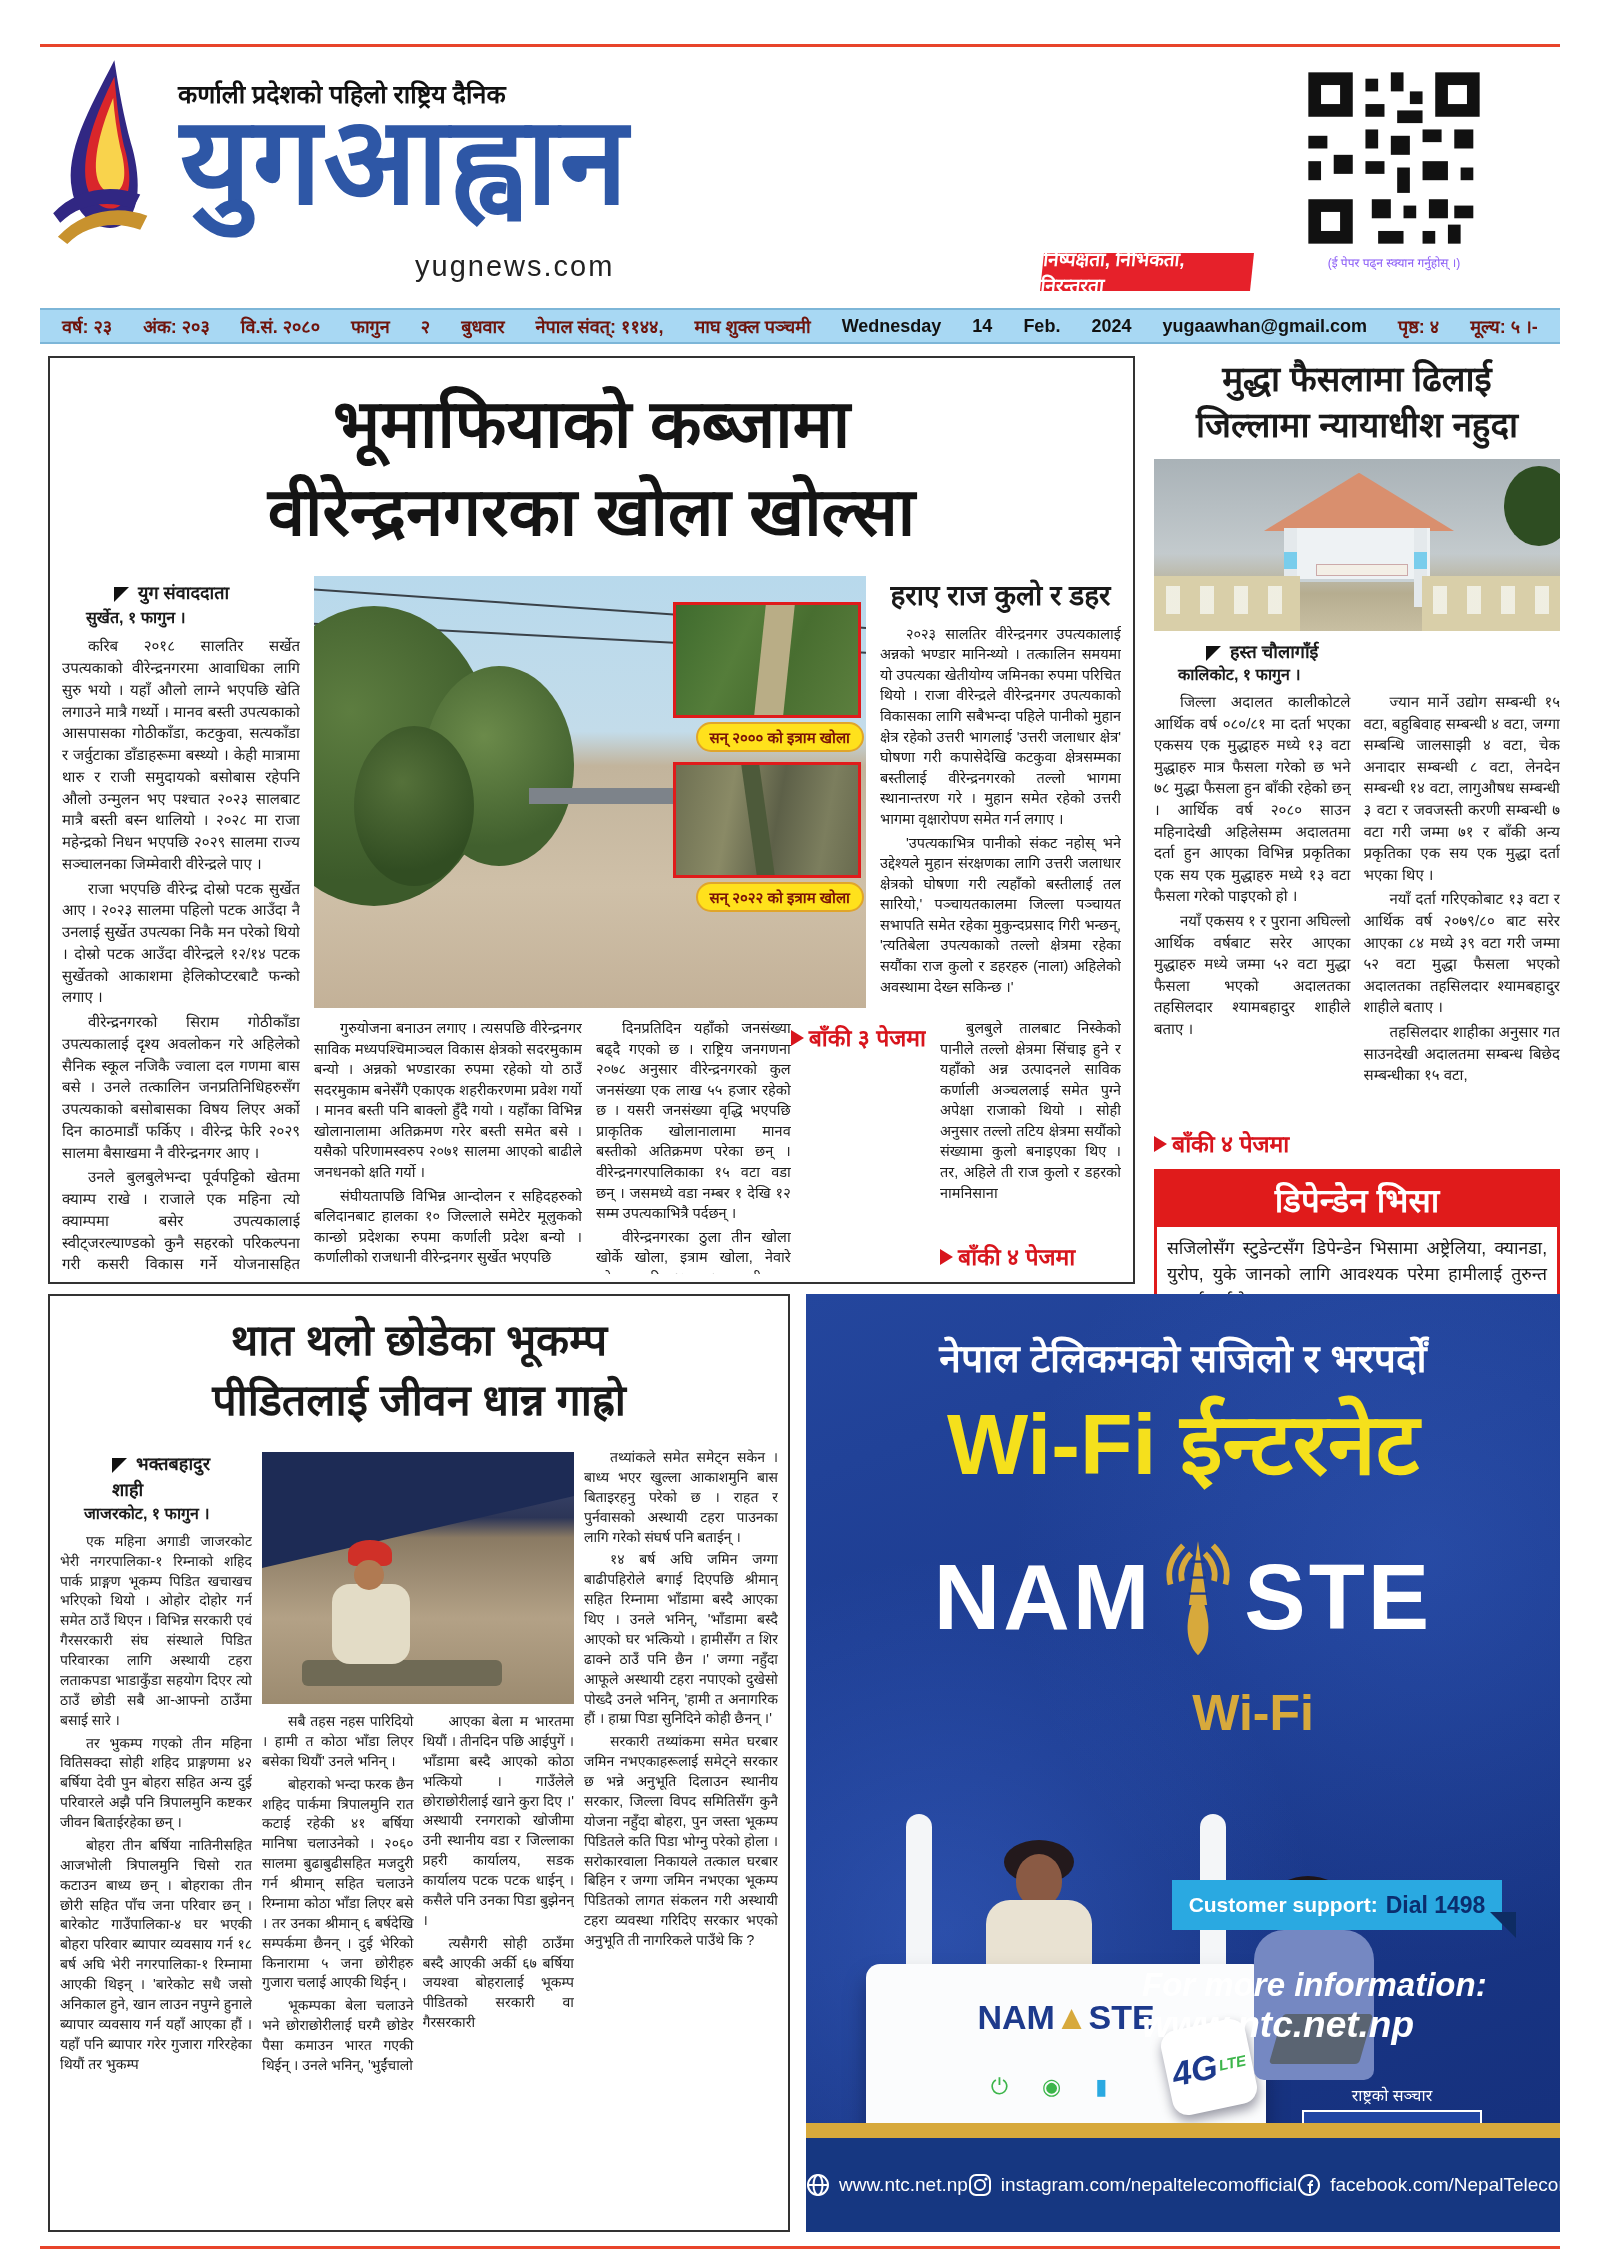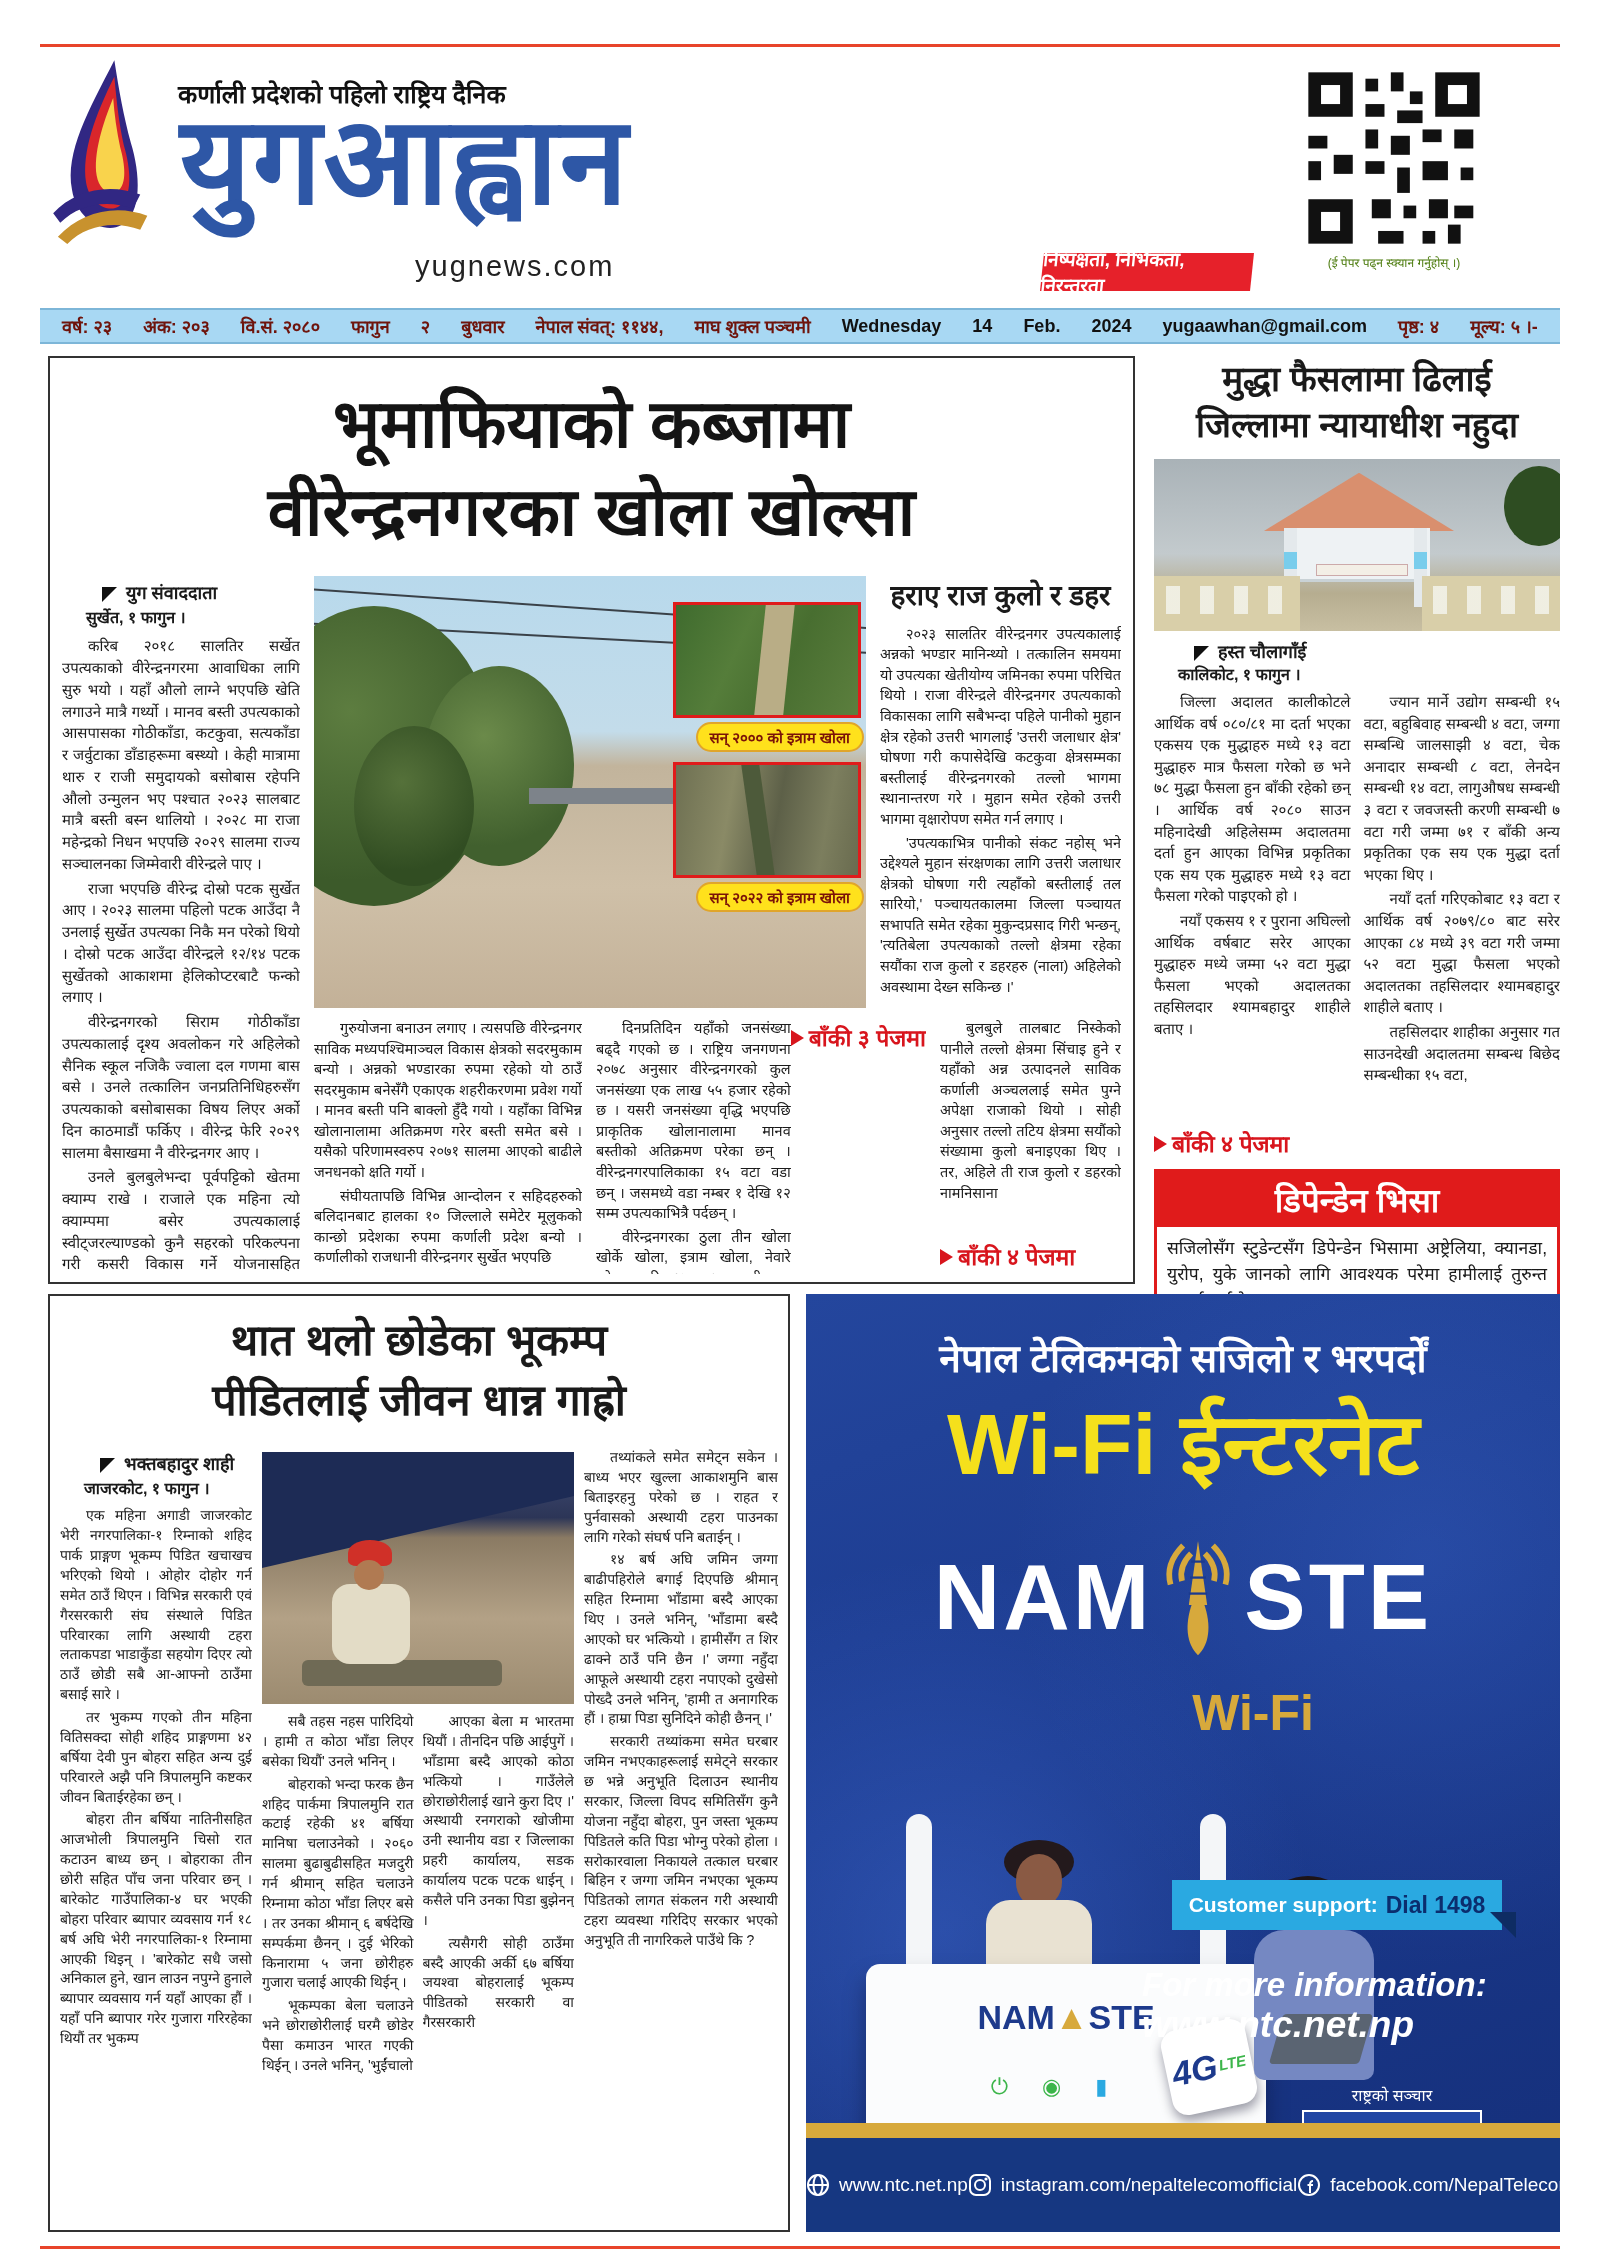--- a/index.html
+++ b/index.html
@@ -7,30 +7,30 @@
   .rule{position:absolute;left:40px;right:40px;height:3px;background:#e8442a;}
   #top-rule{top:44px;} #bottom-rule{top:2246px;}
 
   
   #flame{position:absolute;left:52px;top:58px;width:120px;height:200px;}
   #mast-tagline{position:absolute;left:178px;top:76px;font-size:25px;font-weight:bold;color:#111;}
   #mast-logo{position:absolute;left:180px;top:88px;font-size:122px;font-weight:900;color:#2e57a6;letter-spacing:2px;line-height:1.2;}
   #mast-site{position:absolute;left:415px;top:250px;font-size:29px;letter-spacing:2px;color:#222;}
   #motto{position:absolute;left:1042px;top:253px;width:210px;height:38px;background:#e6212a;color:#fff;font-size:19px;font-weight:bold;display:flex;align-items:center;justify-content:center;transform:skewX(-6deg);}
   #qr{position:absolute;left:1302px;top:66px;width:184px;height:184px;}
-  #qr-caption{position:absolute;left:1282px;top:254px;width:224px;text-align:center;font-size:12px;color:#4d7c0f;}
+  #qr-caption{position:absolute;left:1282px;top:254px;width:224px;text-align:center;font-size:12px;color:#8b5cf6;}
 
   
   #info-bar{position:absolute;left:40px;right:40px;top:308px;height:36px;background:#a8d8f3;display:flex;align-items:center;justify-content:space-between;padding:0 22px;box-sizing:border-box;border-top:2px solid #7db6d8;border-bottom:2px solid #7db6d8;}
   #info-bar span{font-size:18px;font-weight:bold;color:#6e140c;white-space:nowrap;}
   #info-bar span.en{color:#111;}
 
   
   .para{text-align:justify;text-indent:26px;margin:0 0 3px;}
-  .byline{font-weight:bold;font-size:18px;margin:4px 0 0;padding-left:40px;}
+  .byline{font-weight:bold;font-size:18px;margin:4px 12px 0;padding-left:40px;}
   .tri{display:inline-block;width:0;height:0;border-top:15px solid #111;border-right:15px solid transparent;margin-right:4px;vertical-align:middle;}
   .byline-place{font-weight:bold;font-size:16px;padding-left:24px;margin-bottom:6px;}
   .more{color:#d8151d;font-weight:bold;text-align:left;font-size:23px;margin-top:4px;}
   .arr{display:inline-block;width:0;height:0;border-left:13px solid #d8151d;border-top:8px solid transparent;border-bottom:8px solid transparent;margin-right:5px;}
   .col{overflow:hidden;}
 
   
   #main-box{position:absolute;left:48px;top:356px;width:1087px;height:928px;border:2px solid #333;box-sizing:border-box;}
   #main-headline{text-align:center;font-size:67px;font-weight:900;line-height:1.32;margin-top:22px;color:#141414;}
   #main-cols{position:absolute;top:218px;left:12px;right:12px;bottom:8px;display:flex;gap:14px;}

